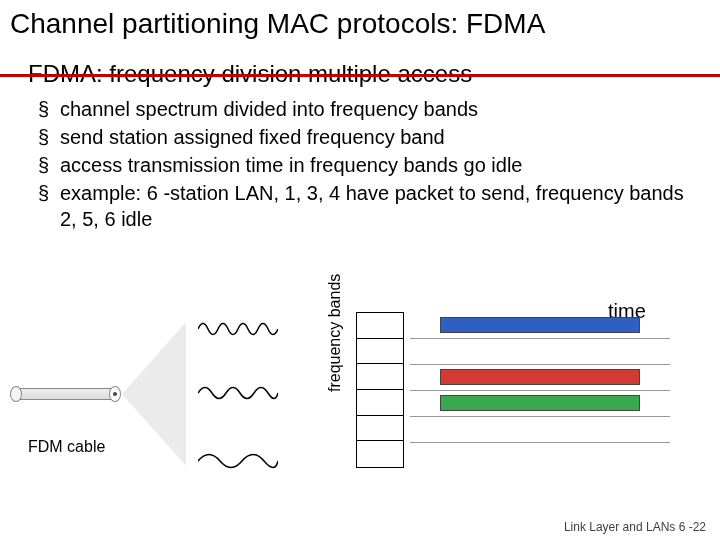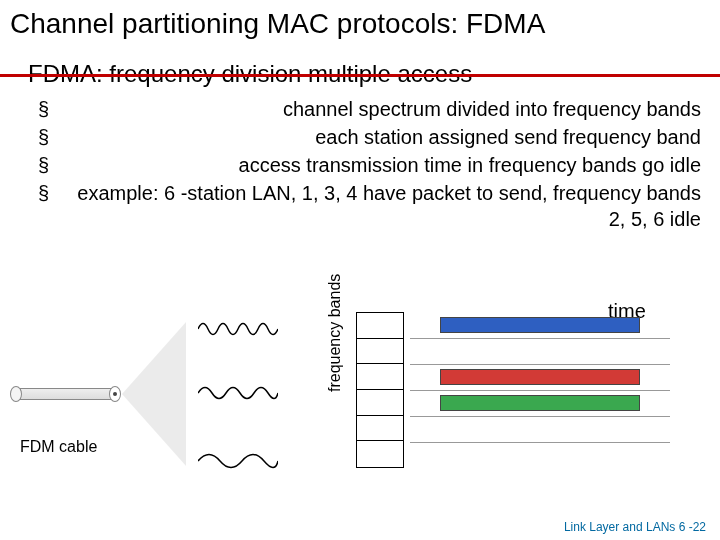--- a/index.html
+++ b/index.html
@@ -27,21 +27,20 @@
     background: #c00000;
   }
   .subtitle {
     font-size: 24px;
     padding: 20px 0 8px 28px;
     font-weight: 400;
   }
   .bullets {
     list-style: none;
     padding: 0 19px 0 60px;
-    text-align: right;
   }
   .bullets li {
     position: relative;
     font-size: 20px;
     line-height: 1.3;
     margin-bottom: 2px;
   }
   .bullets li::before {
     content: "§";
     position: absolute;
@@ -50,21 +49,21 @@
   }
   .diagram {
     position: absolute;
     left: 0;
     top: 300px;
     width: 720px;
     height: 220px;
   }
   .fdm-label {
     position: absolute;
-    left: 20px;
+    left: 28px;
     top: 138px;
     font-size: 16px;
   }
   .time-label {
     position: absolute;
     left: 608px;
     top: 0px;
     font-size: 20px;
   }
   .yaxis-label {
@@ -74,21 +73,21 @@
     font-size: 16px;
     transform: rotate(-90deg);
     transform-origin: left top;
     white-space: nowrap;
   }
   .footer {
     position: absolute;
     right: 14px;
     bottom: 6px;
     font-size: 12px;
-    color: #0369a1;
+    color: #404040;
   }
   
   .cable {
     position: absolute;
     left: 10px;
     top: 82px;
     width: 120px;
     height: 24px;
   }
   .cable-body {
@@ -175,21 +174,21 @@
 </head>
 <body>
 
 <div class="title">Channel partitioning MAC protocols: FDMA</div>
 <div class="underline"></div>
 
 <div class="subtitle">FDMA: frequency division multiple access</div>
 
 <ul class="bullets">
   <li>channel spectrum divided into frequency bands</li>
-  <li>each station assigned send frequency band</li>
+  <li>send station assigned fixed frequency band</li>
   <li>access transmission time in frequency bands go idle</li>
   <li>example: 6 -station LAN, 1, 3, 4 have packet to send, frequency bands 2, 5, 6 idle</li>
 </ul>
 
 <div class="diagram">
 
   <div class="cone"></div>
 
   <div class="cable">
     <div class="cable-body"></div>

